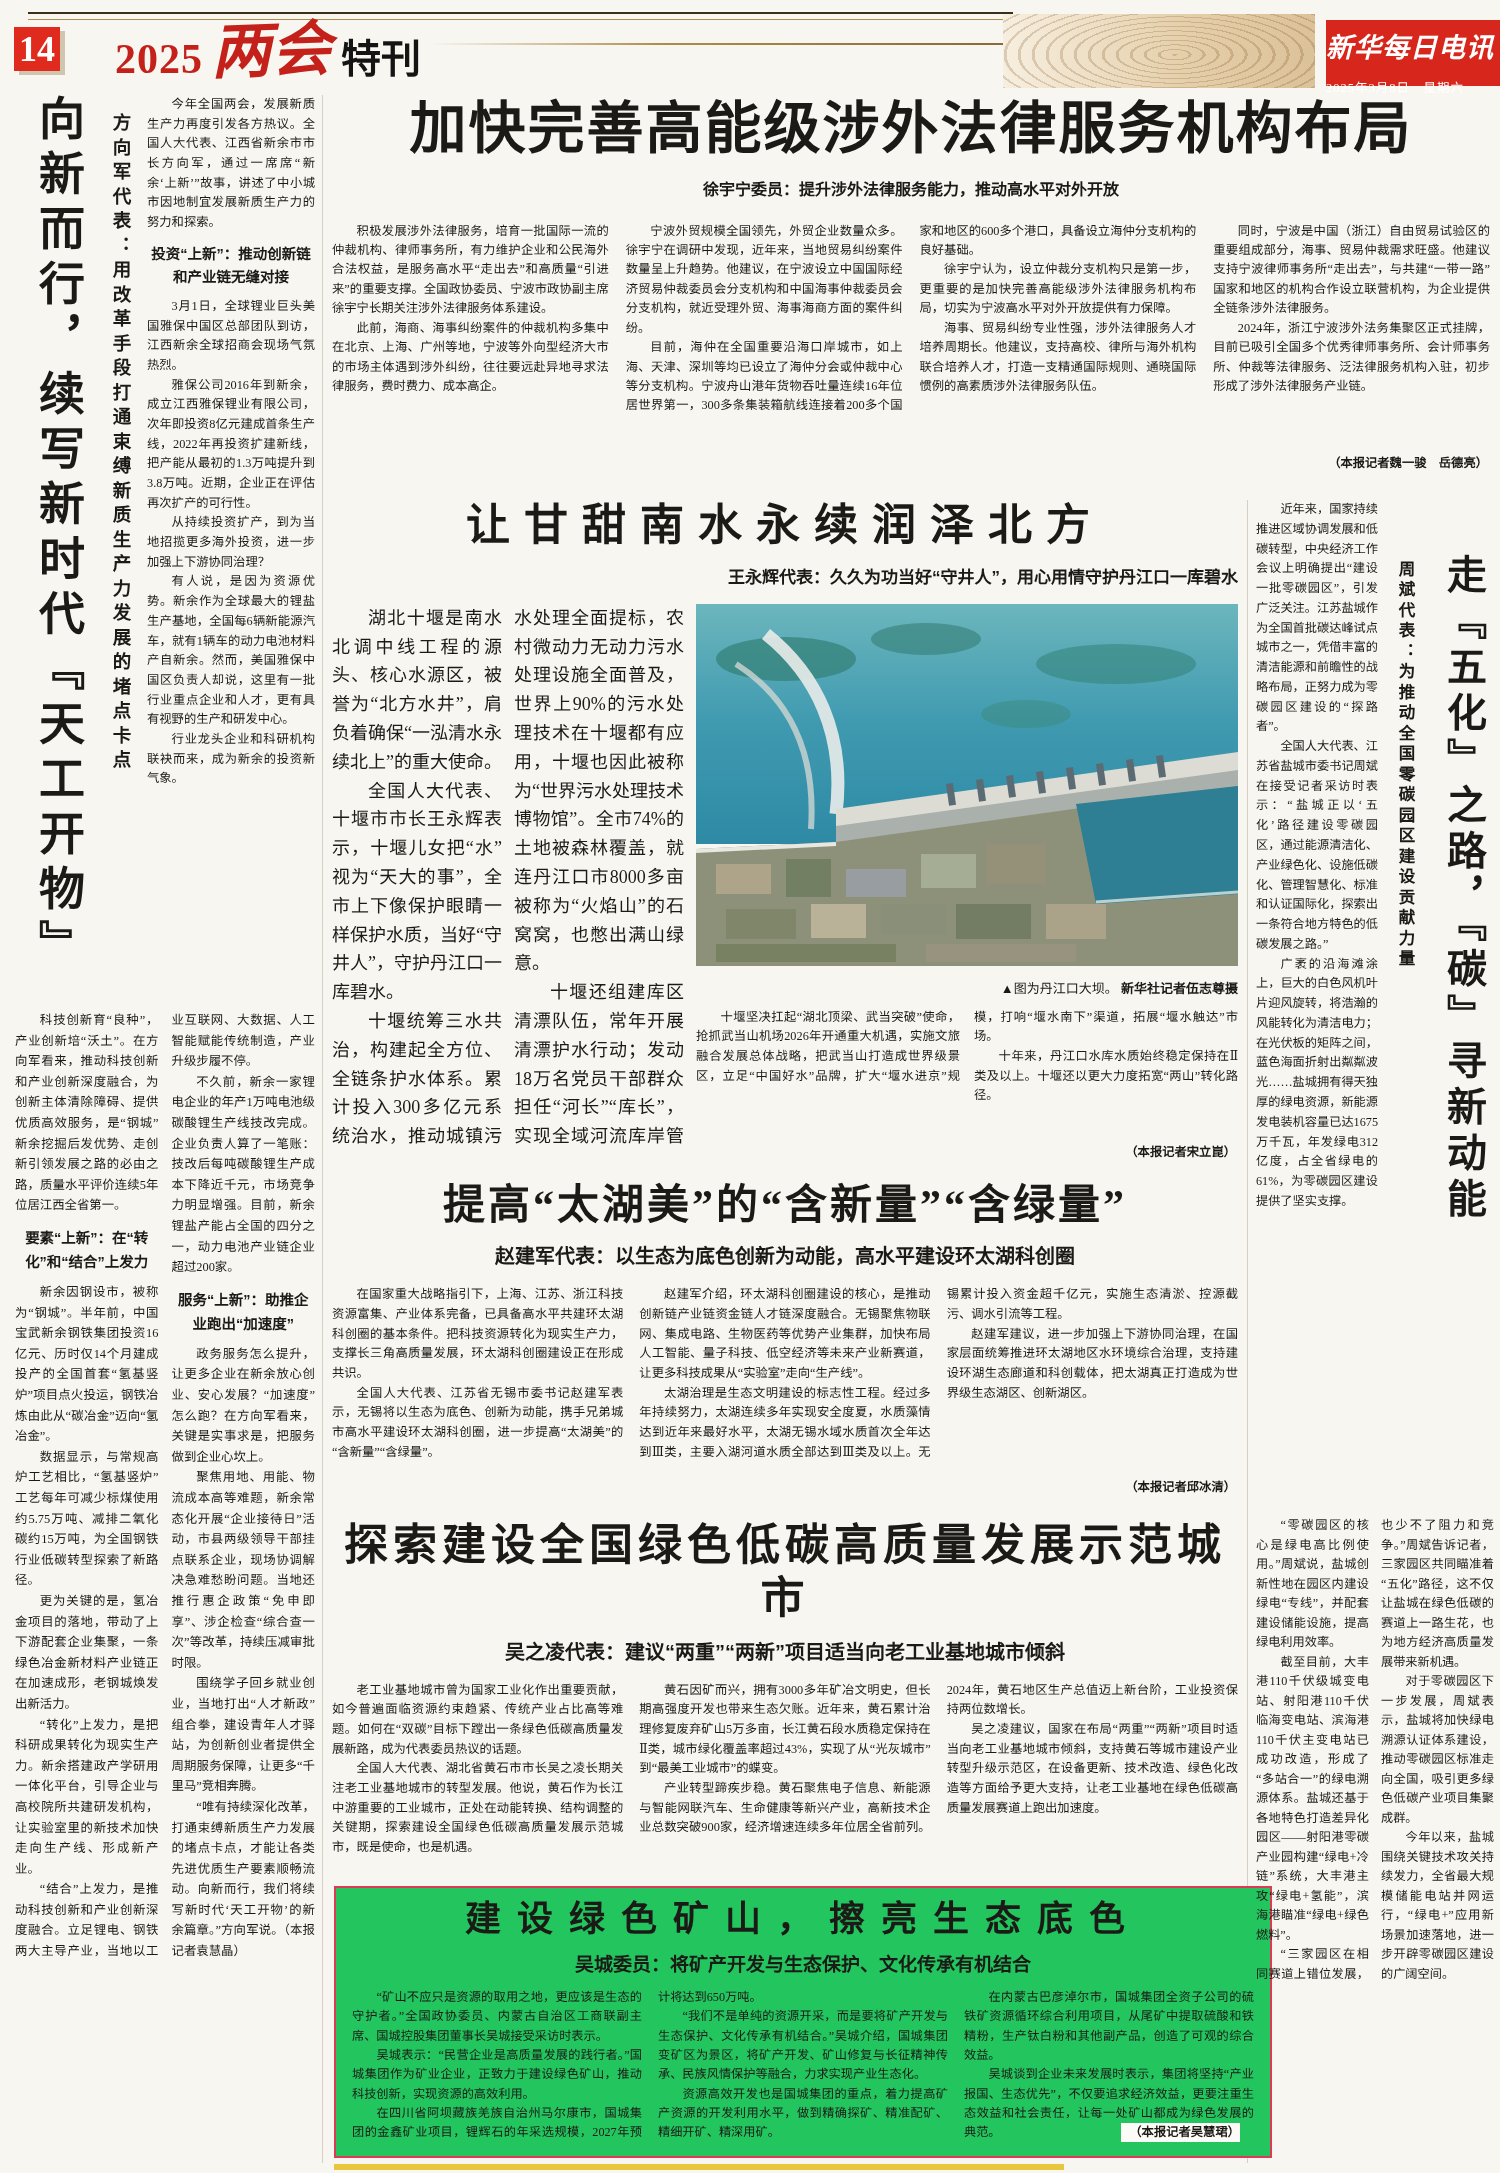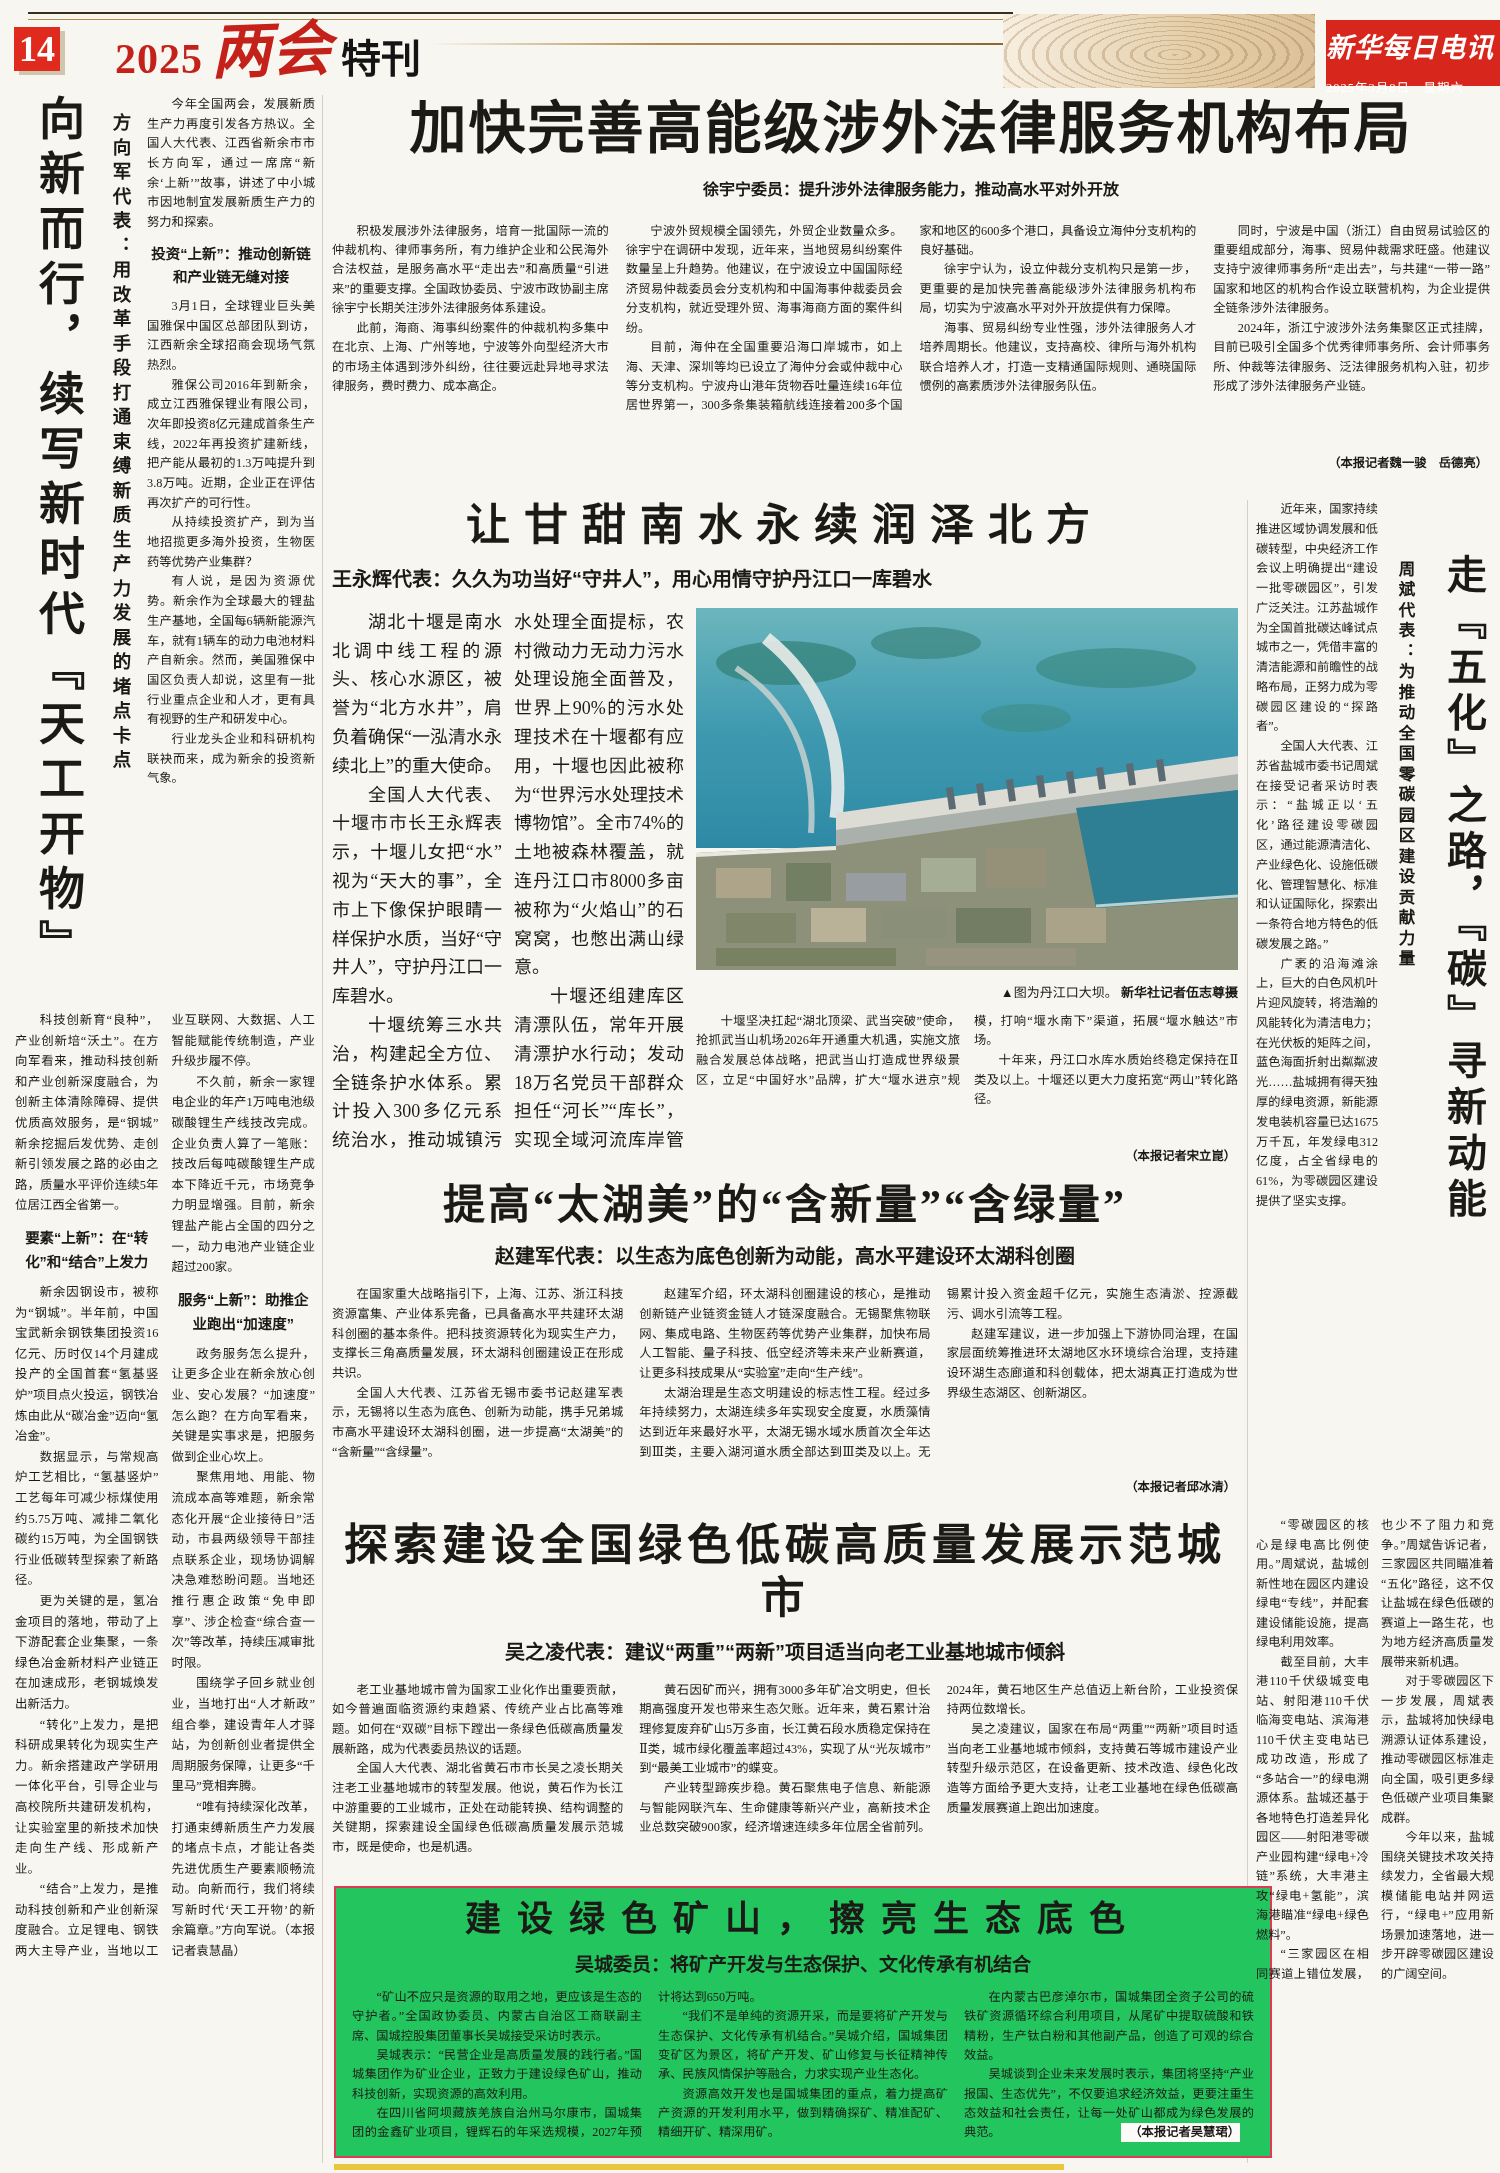--- a/index.html
+++ b/index.html
@@ -53,21 +53,21 @@
   .top-article{position:absolute;left:332px;top:96px;width:1158px;}
   .headline-xl{font-size:57px;font-weight:900;text-align:center;letter-spacing:2px;line-height:1.15;}
   .subhead{font-size:16px;font-weight:700;text-align:center;margin-top:14px;
     font-family:"Liberation Sans","DejaVu Sans",sans-serif;}
   .top-body{margin-top:22px;column-count:4;column-gap:17px;height:252px;overflow:hidden;
     font-size:12.3px;line-height:1.58;position:relative;}
   .top-credit{right:2px;bottom:0;}
   
   .water-article{position:absolute;left:332px;top:500px;width:906px;height:668px;}
   .headline-l{font-size:44px;font-weight:900;text-align:center;letter-spacing:14px;line-height:1.2;}
-  .byline-m{font-size:20px;font-weight:700;text-align:left;margin-top:10px;
+  .byline-m{font-size:17px;font-weight:700;text-align:right;margin-top:10px;
     font-family:"Liberation Sans","DejaVu Sans",sans-serif;}
   .water-content{position:relative;margin-top:16px;height:556px;}
   .water-leftcols{width:352px;height:556px;column-count:2;column-gap:12px;
     font-size:18px;line-height:1.6;overflow:hidden;}
   .water-figure{position:absolute;left:364px;top:0;width:542px;}
   .water-photo{width:542px;height:362px;display:block;}
   .water-caption{font-size:13px;text-align:right;margin-top:12px;}
   .water-caption b{font-weight:900;}
   .water-under{position:absolute;left:364px;top:404px;width:542px;height:146px;
     column-count:2;column-gap:14px;font-size:12.3px;line-height:1.6;overflow:hidden;}
@@ -128,21 +128,21 @@
 
 <div class="left-region">
   <div class="left-top">
     <div class="left-vtitle">向新而行，续写新时代『天工开物』</div>
     <div class="left-vbyline">方向军代表：用改革手段打通束缚新质生产力发展的堵点卡点</div>
     <div class="left-topcol body-cols">
         <p class="para">今年全国两会，发展新质生产力再度引发各方热议。全国人大代表、江西省新余市市长方向军，通过一席席“新余‘上新’”故事，讲述了中小城市因地制宜发展新质生产力的努力和探索。</p>
         <h5 class="sub-h">投资“上新”：推动创新链和产业链无缝对接</h5>
         <p class="para">3月1日，全球锂业巨头美国雅保中国区总部团队到访，江西新余全球招商会现场气氛热烈。</p>
         <p class="para">雅保公司2016年到新余，成立江西雅保锂业有限公司，次年即投资8亿元建成首条生产线，2022年再投资扩建新线，把产能从最初的1.3万吨提升到3.8万吨。近期，企业正在评估再次扩产的可行性。</p>
-        <p class="para">从持续投资扩产，到为当地招揽更多海外投资，生物医药等优势产业集群？</p>
+        <p class="para">从持续投资扩产，到为当地招揽更多海外投资，进一步加强上下游协同治理？</p>
         <p class="para">有人说，是因为资源优势。新余作为全球最大的锂盐生产基地，全国每6辆新能源汽车，就有1辆车的动力电池材料产自新余。然而，美国雅保中国区负责人却说，这里有一批行业重点企业和人才，更有具有视野的生产和研发中心。</p>
         <p class="para">行业龙头企业和科研机构联袂而来，成为新余的投资新气象。</p>
       </div>
   </div>
   <div class="left-bottom body-cols">
       <p class="para">科技创新育“良种”，产业创新培“沃土”。在方向军看来，推动科技创新和产业创新深度融合，为创新主体清除障碍、提供优质高效服务，是“钢城”新余挖掘后发优势、走创新引领发展之路的必由之路，质量水平评价连续5年位居江西全省第一。</p>
       <h5 class="sub-h">要素“上新”：在“转化”和“结合”上发力</h5>
       <p class="para">新余因钢设市，被称为“钢城”。半年前，中国宝武新余钢铁集团投资16亿元、历时仅14个月建成投产的全国首套“氢基竖炉”项目点火投运，钢铁冶炼由此从“碳冶金”迈向“氢冶金”。</p>
       <p class="para">数据显示，与常规高炉工艺相比，“氢基竖炉”工艺每年可减少标煤使用约5.75万吨、减排二氧化碳约15万吨，为全国钢铁行业低碳转型探索了新路径。</p>
       <p class="para">更为关键的是，氢冶金项目的落地，带动了上下游配套企业集聚，一条绿色冶金新材料产业链正在加速成形，老钢城焕发出新活力。</p>

